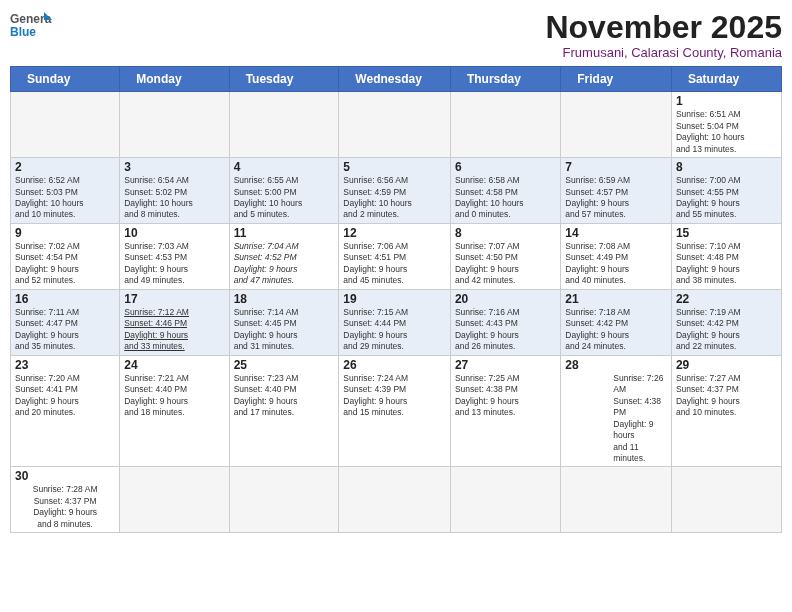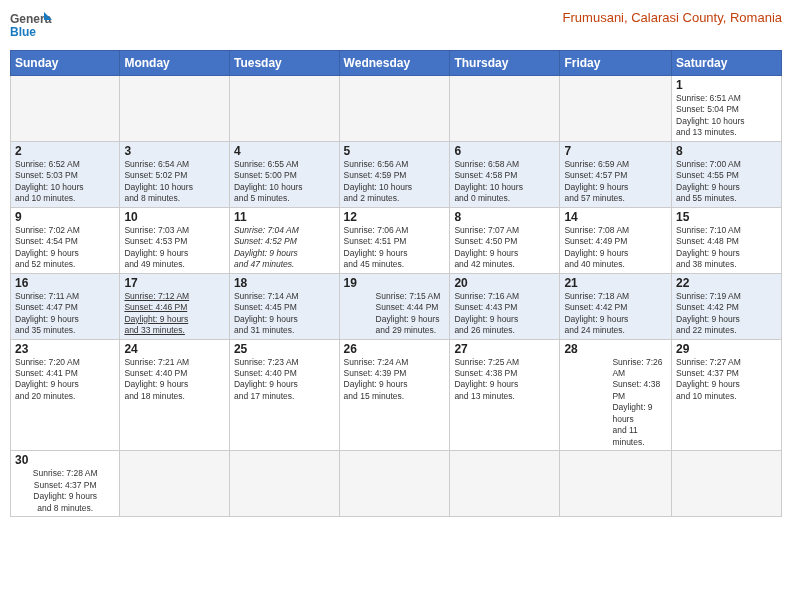--- a/index.html
+++ b/index.html
@@ -31,33 +31,33 @@
       text-align: right;
     }
     .month-title {
       font-size: 32px;
       font-weight: bold;
       color: #222;
       line-height: 1.1;
     }
     .subtitle {
       font-size: 13px;
-      color: #c2410c;
+      color: #701a75;
     }
     .calendar {
       width: 100%;
       border-collapse: collapse;
       border: 1px solid #ccc;
     }
     .calendar th {
       background-color: #4472c4;
       color: #fff;
       font-size: 12px;
       font-weight: bold;
-      padding: 5px 4px;
+      padding: 5px 16px;
       text-align: left;
       border: 1px solid #3a60a8;
     }
     .calendar td {
       border: 1px solid #ccc;
       vertical-align: top;
       padding: 2px 4px;
       width: 113px;
       font-size: 9px;
       color: #333;
@@ -91,20 +91,21 @@
 <div class="page">
   <div class="header">
     <div class="logo">
   <svg width="42" height="34" viewBox="0 0 42 34">
     <text x="0" y="13" font-size="12" font-family="Arial,sans-serif" font-weight="bold" fill="#555">General</text>
     <text x="0" y="26" font-size="12" font-family="Arial,sans-serif" font-weight="bold" fill="#1a7abf">Blue</text>
     <polygon points="34,2 42,10 34,10" fill="#1a7abf"></polygon>
   </svg>
 </div>
     <div class="title-area">
+      <div class="month-title">November 2025</div>
       <div class="subtitle">Frumusani, Calarasi County, Romania</div>
     </div>
   </div>
 
   <table class="calendar">
     <thead>
       <tr>
         <th>Sunday</th>
         <th>Monday</th>
         <th>Tuesday</th>
@@ -249,21 +250,21 @@
           </td>
           <td class="row-shade">
             <span class="day-number">18</span>
             <div class="day-info" style="white-space: pre-line;">Sunrise: 7:14 AM
 Sunset: 4:45 PM
 Daylight: 9 hours
 and 31 minutes.</div>
           </td>
           <td class="row-shade">
             <span class="day-number">19</span>
-            <div class="day-info" style="white-space: pre-line; margin-left: 32px;">Sunrise: 7:15 AM
+            <div class="day-info" style="white-space: pre-line;">Sunrise: 7:15 AM
 Sunset: 4:44 PM
 Daylight: 9 hours
 and 29 minutes.</div>
           </td>
           <td class="row-shade">
             <span class="day-number">20</span>
             <div class="day-info" style="white-space: pre-line;">Sunrise: 7:16 AM
 Sunset: 4:43 PM
 Daylight: 9 hours
 and 26 minutes.</div>

